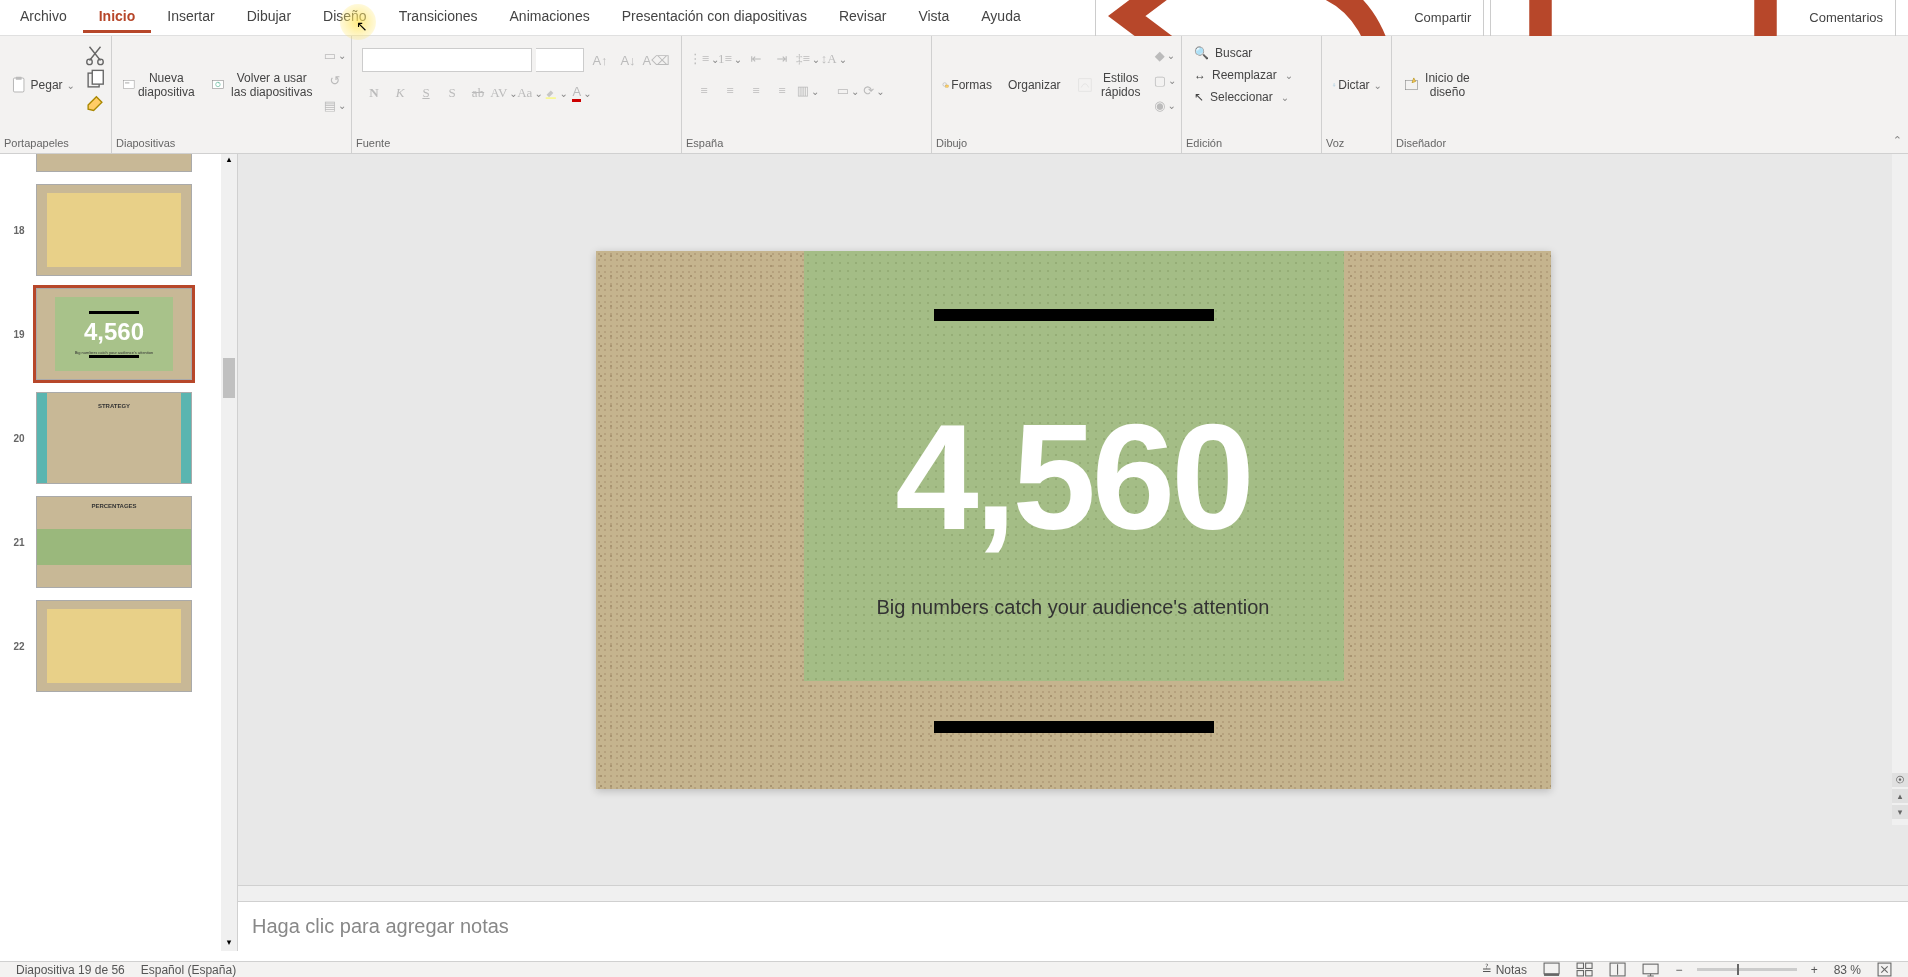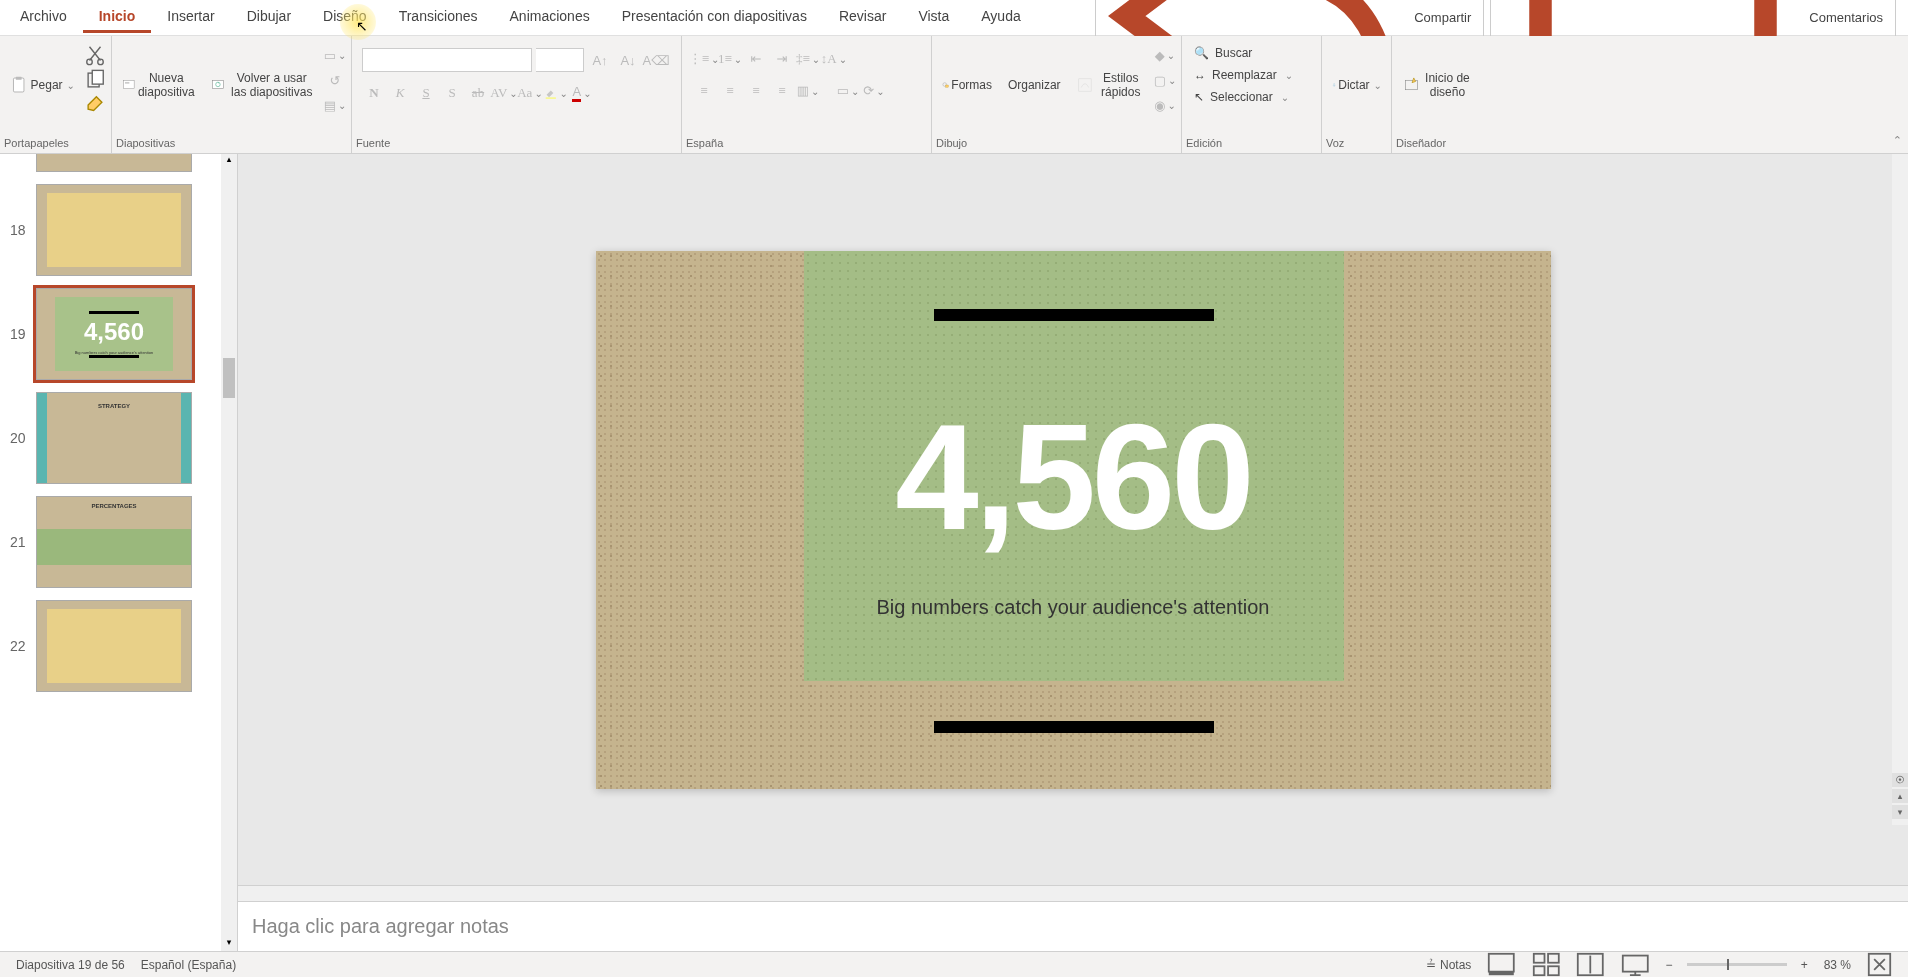--- a/index.html
+++ b/index.html
@@ -36,21 +36,21 @@
 .dash { font-size: 10px; color: #888; margin-left: 2px; }
 .collapse-caret { position: absolute; right: 6px; bottom: 6px; font-size: 11px; color: #888; }
 
 
 .main { display: flex; position: absolute; top: 154px; left: 0; right: 0; bottom: 26px; }
 .thumbs { width: 238px; background: #fff; border-right: 1px solid #d0d0d0; overflow: hidden; position: relative; }
 .thumbs-scroll { position: absolute; top: 0; right: 0; bottom: 0; width: 16px; background: #f0f0f0; }
 .thumbs-track { position: absolute; top: 14px; bottom: 14px; left: 2px; right: 2px; }
 .thumbs-handle { position: absolute; top: 190px; width: 100%; height: 40px; background: #c0c0c0; }
 .thumb-row { display: flex; align-items: center; gap: 8px; padding: 6px 4px 6px 10px; }
-.thumb-num { font-size: 14px; color: #666; width: 18px; text-align: left; }
+.thumb-num { font-size: 10px; color: #666; width: 18px; text-align: center; font-weight: bold; }
 .thumb { width: 156px; height: 92px; background: #c8b896; border: 1px solid #aaa; position: relative; overflow: hidden; }
 .thumb.selected { outline: 3px solid #b7472a; }
 .thumb .inner { position: absolute; inset: 8px 18px; background: #a8c28a; display: flex; flex-direction: column; align-items: center; justify-content: center; }
 .thumb .bar { width: 50px; height: 3px; background: #000; }
 .thumb .bignum { color: #fff; font-weight: 900; font-size: 24px; margin: 4px 0; }
 .thumb .sub { font-size: 4px; color: #333; }
 .thumb.card { background: #c8b896; }
 .thumb.card .inner2 { position: absolute; inset: 8px 10px; background: #e8d088; }
 .thumb.teal::before, .thumb.teal::after { content: ""; position: absolute; top: 0; bottom: 0; width: 10px; background: #5ab5b0; }
 .thumb.teal::before { left: 0; } .thumb.teal::after { right: 0; }
@@ -67,21 +67,21 @@
 .slide .cap { position: absolute; top: 345px; left: 0; right: 0; text-align: center; color: #333; font-size: 20px; }
 
 .vscroll { position: absolute; right: 0; top: 0; bottom: 60px; width: 16px; background: #f0f0f0; }
 .notes { height: 50px; background: #fff; border-top: 1px solid #d0d0d0; display:flex; align-items:center; padding: 0 14px; }
 .notes-text { color: #888; font-size: 20px; }
 .hscroll { height: 16px; background: #f0f0f0; border-top: 1px solid #d0d0d0; }
 .slide-nav { position:absolute; right:0; bottom:66px; width:16px; display:flex; flex-direction:column; gap:2px; }
 .slide-nav div { height:14px; background:#e0e0e0; display:flex; align-items:center; justify-content:center; font-size:9px; color:#666; }
 
 
-.status { position: absolute; bottom: 0; left: 0; right: 0; height: 26px; background: #f3f2f1; border-top: 1px solid #d0d0d0; display: flex; align-items: center; padding: 0 8px; font-size: 12px; color: #555; }
+.status { position: absolute; bottom: 0; left: 0; right: 0; height: 16px; background: #f3f2f1; border-top: 1px solid #d0d0d0; display: flex; align-items: center; padding: 0 8px; font-size: 12px; color: #555; }
 .status .sp { flex: 1; }
 .status .sbtn { padding: 0 8px; display: flex; align-items: center; gap: 4px; height: 100%; }
 .zoom-slider { width: 100px; height: 3px; background: #ccc; position: relative; margin: 0 6px; }
 .zoom-slider::before { content:""; position:absolute; left:40%; top:-4px; width:2px; height:11px; background:#666; }
 
 
 .cursor-spot { position: absolute; top: 4px; left: 340px; width: 36px; height: 36px; background: radial-gradient(circle, rgba(255,230,100,.8), rgba(255,230,100,0)); border-radius: 50%; pointer-events: none; z-index: 100; }
 .cursor-arrow { position: absolute; top: 18px; left: 356px; font-size: 14px; z-index: 101; pointer-events: none; }
 
 svg { width: 100%; height: 100%; }

